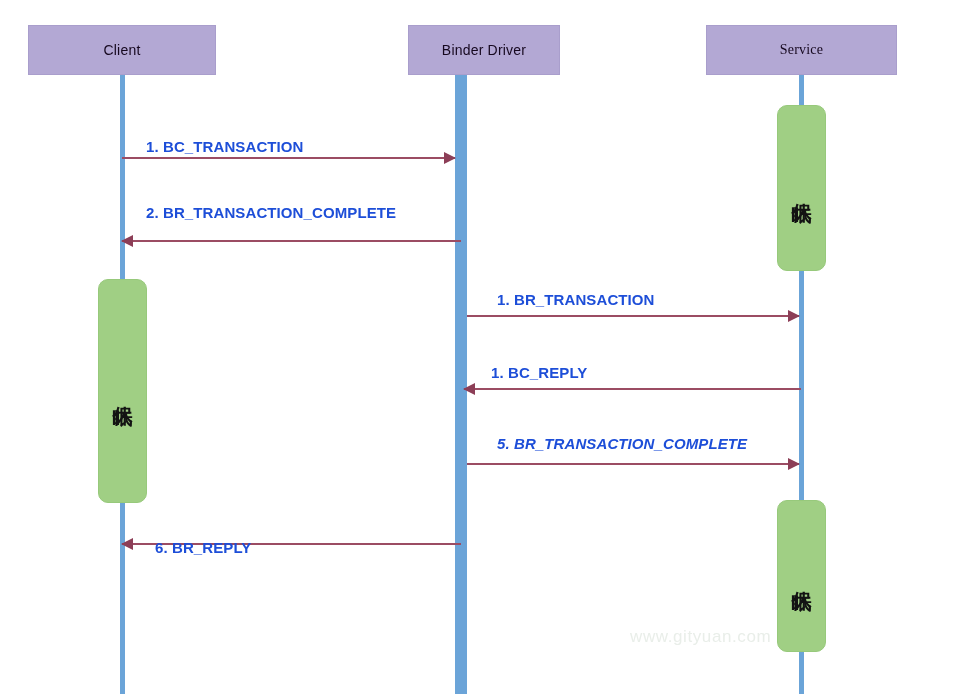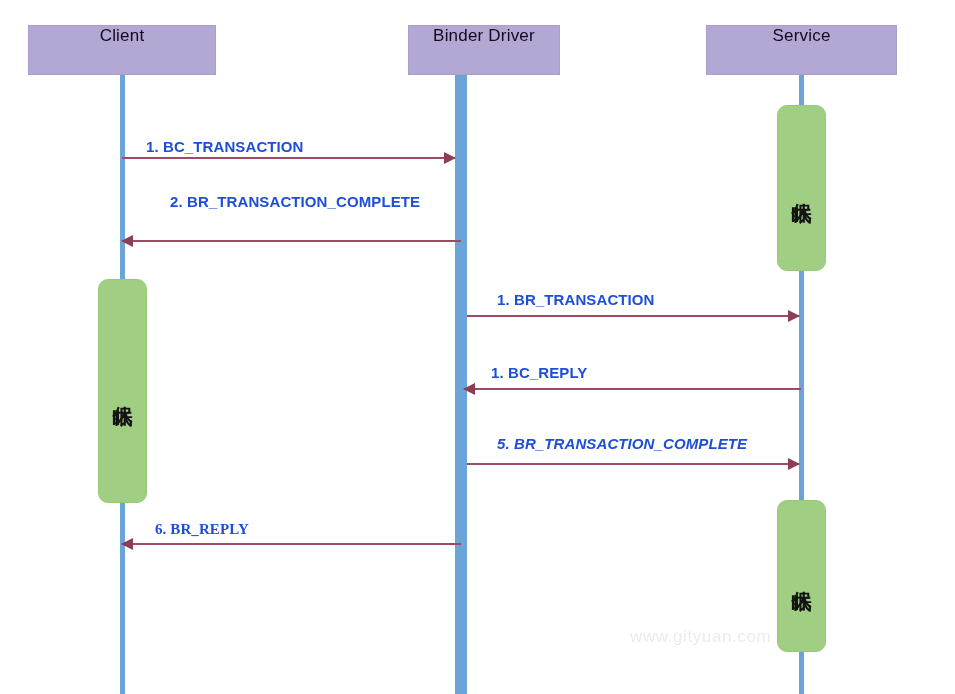--- a/index.html
+++ b/index.html
@@ -18,24 +18,24 @@
     overflow: hidden;
   }
 
   
   .participant-box {
     position: absolute;
     background: #b3a8d4;
     border: 1px solid #a99ecc;
     box-sizing: border-box;
     display: flex;
-    align-items: flex-start;
+    align-items: center;
     justify-content: center;
     color: #16081f;
-    font-size: 17px;
+    font-size: 14px;
     font-weight: 400;
     letter-spacing: 0.2px;
   }
 
   
   .lifeline {
     position: absolute;
     background: #6ba4d8;
   }
 
@@ -122,38 +122,38 @@
         <span class="dormant-label">休眠</span>
       </div>
     </div>
   <div id="layer-participants">
       <div class="participant-box" style="left: 28px; top: 25px; width: 188px; height: 50px;">
         <span>Client</span>
       </div>
       <div class="participant-box" style="left: 408px; top: 25px; width: 152px; height: 50px;">
         <span>Binder Driver</span>
       </div>
-      <div class="participant-box" style="left: 706px; top: 25px; width: 191px; height: 50px;">
+      <div class="participant-box" style="left: 706px; top: 25px; width: 191px; height: 50px; font-family: Liberation Serif, serif;">
         <span>Service</span>
       </div>
     </div>
   <div id="layer-messages">
       <div class="msg-line" style="left: 122px; top: 157px; width: 333px;"></div>
       <div class="msg-arrow right" style="top: 152px; left: 444px;"></div>
       <div class="msg-label" style="left: 146px; top: 138px;">1. BC_TRANSACTION</div>
       <div class="msg-line" style="left: 122px; top: 240px; width: 339px;"></div>
       <div class="msg-arrow left" style="top: 235px; left: 121px;"></div>
-      <div class="msg-label" style="left: 146px; top: 193px; margin-left: 24px;">2. BR_TRANSACTION_COMPLETE</div>
+      <div class="msg-label" style="left: 146px; top: 204px;">2. BR_TRANSACTION_COMPLETE</div>
       <div class="msg-line" style="left: 467px; top: 315px; width: 332px;"></div>
       <div class="msg-arrow right" style="top: 310px; left: 788px;"></div>
       <div class="msg-label" style="left: 497px; top: 291px;">1. BR_TRANSACTION</div>
       <div class="msg-line" style="left: 464px; top: 388px; width: 337px;"></div>
       <div class="msg-arrow left" style="top: 383px; left: 463px;"></div>
       <div class="msg-label" style="left: 491px; top: 364px;">1. BC_REPLY</div>
       <div class="msg-line" style="left: 467px; top: 463px; width: 332px;"></div>
       <div class="msg-arrow right" style="top: 458px; left: 788px;"></div>
       <div class="msg-label" style="left: 497px; top: 435px; font-style: italic;">5. BR_TRANSACTION_COMPLETE</div>
       <div class="msg-line" style="left: 122px; top: 543px; width: 339px;"></div>
       <div class="msg-arrow left" style="top: 538px; left: 121px;"></div>
-      <div class="msg-label" style="left: 155px; top: 521px; font-family: Liberation Serif, serif;">6. BR_REPLY</div>
+      <div class="msg-label" style="left: 155px; top: 539px;">6. BR_REPLY</div>
     </div>
 
 </div>
 
 </body></html>

